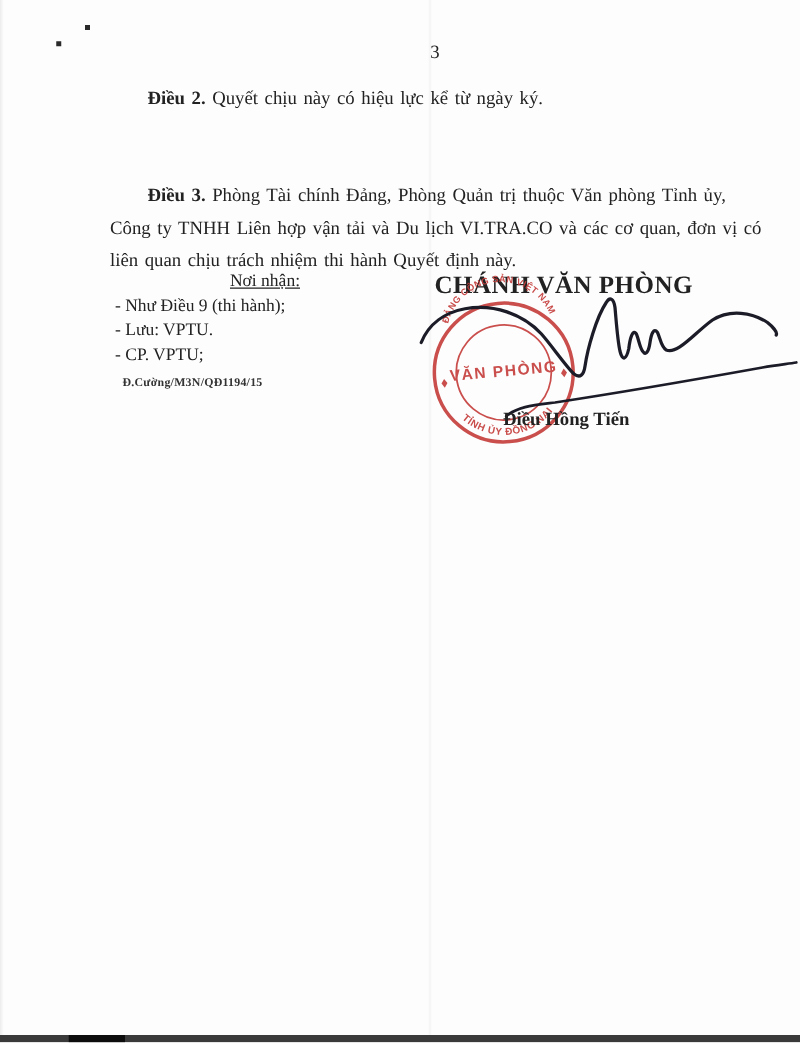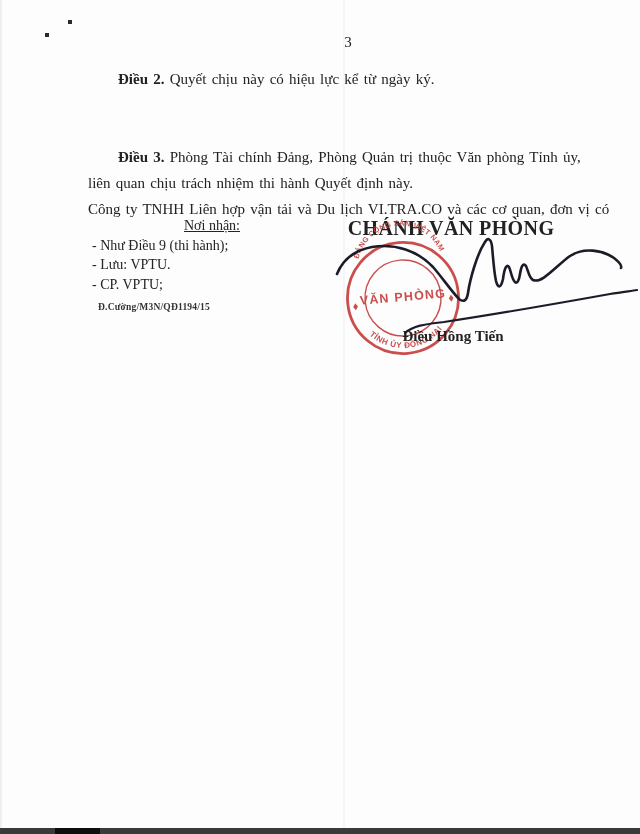--- a/index.html
+++ b/index.html
@@ -87,22 +87,22 @@
   <div class="left-edge"></div>
 
   <div class="page-number">3</div>
 
   <div class="para dieu2">
     <span class="b">Điều 2.</span><span> Quyết chịu này có hiệu lực kể từ ngày ký.</span>
   </div>
 
   <div class="para dieu3">
     <div class="line1"><span class="b">Điều 3.</span><span> Phòng Tài chính Đảng, Phòng Quản trị thuộc Văn phòng Tỉnh ủy,</span></div>
+    <div>Công ty TNHH Liên hợp vận tải và Du lịch VI.TRA.CO và các cơ quan, đơn vị có</div>
     <div>liên quan chịu trách nhiệm thi hành Quyết định này.</div>
-    <div>Công ty TNHH Liên hợp vận tải và Du lịch VI.TRA.CO và các cơ quan, đơn vị có</div>
   </div>
 
   <div class="recipients">
     <div class="heading">Nơi nhận:</div>
     <div>- Như Điều 9 (thi hành);</div>
     <div>- Lưu: VPTU.</div>
     <div>- CP. VPTU;</div>
     <div class="ref">Đ.Cường/M3N/QĐ1194/15</div>
   </div>
 

